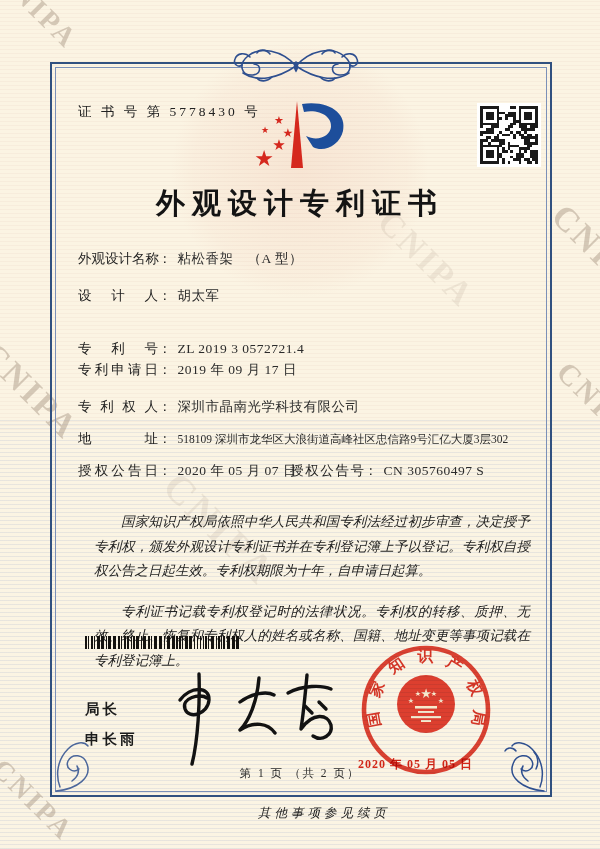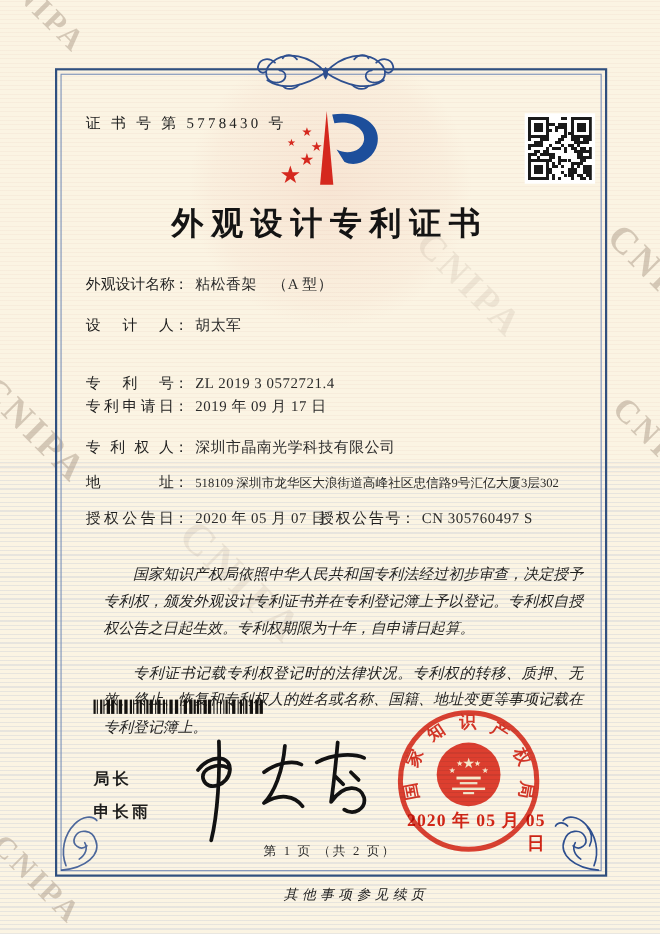--- a/index.html
+++ b/index.html
@@ -47,22 +47,22 @@
   
   .barcode{position:absolute;left:85px;top:636px;width:158px;height:13px;font-size:0;}
   .barcode span{display:inline-block;height:100%;background:#14120f;vertical-align:top;}
   
   .director{position:absolute;left:85px;top:695px;font-size:14.5px;letter-spacing:3px;
     font-family:"Liberation Sans","DejaVu Sans",sans-serif;font-weight:600;color:#1c1c1c;line-height:2.05;}
   .sig-svg{position:absolute;left:156px;top:664px;}
   
   .seal{position:absolute;left:358px;top:642px;width:138px;height:138px;
     mix-blend-mode:multiply;opacity:0.93;}
-  .seal-date{position:absolute;left:358px;top:736px;width:138px;text-align:right;
-    font-size:16px;font-weight:700;color:#d8281a;letter-spacing:1px;mix-blend-mode:multiply;}
+  .seal-date{position:absolute;left:358px;top:756px;width:138px;text-align:left;
+    font-size:12px;font-weight:700;color:#d8281a;letter-spacing:1px;mix-blend-mode:multiply;}
   
   .page-num{position:absolute;left:0;top:766px;width:100%;text-align:center;
     font-size:11.5px;letter-spacing:2px;color:#2b2b2b;}
   .cont-note{position:absolute;left:0;top:805px;width:100%;text-align:center;
     font-size:12.5px;font-style:italic;letter-spacing:4px;color:#222;padding-left:24px;}
   .flourish-top{position:absolute;left:210px;top:44px;}
   .flourish-br{position:absolute;left:492px;top:731px;}
   .flourish-bl{position:absolute;left:54px;top:731px;transform:scaleX(-1);}
 </style>
 </head>

